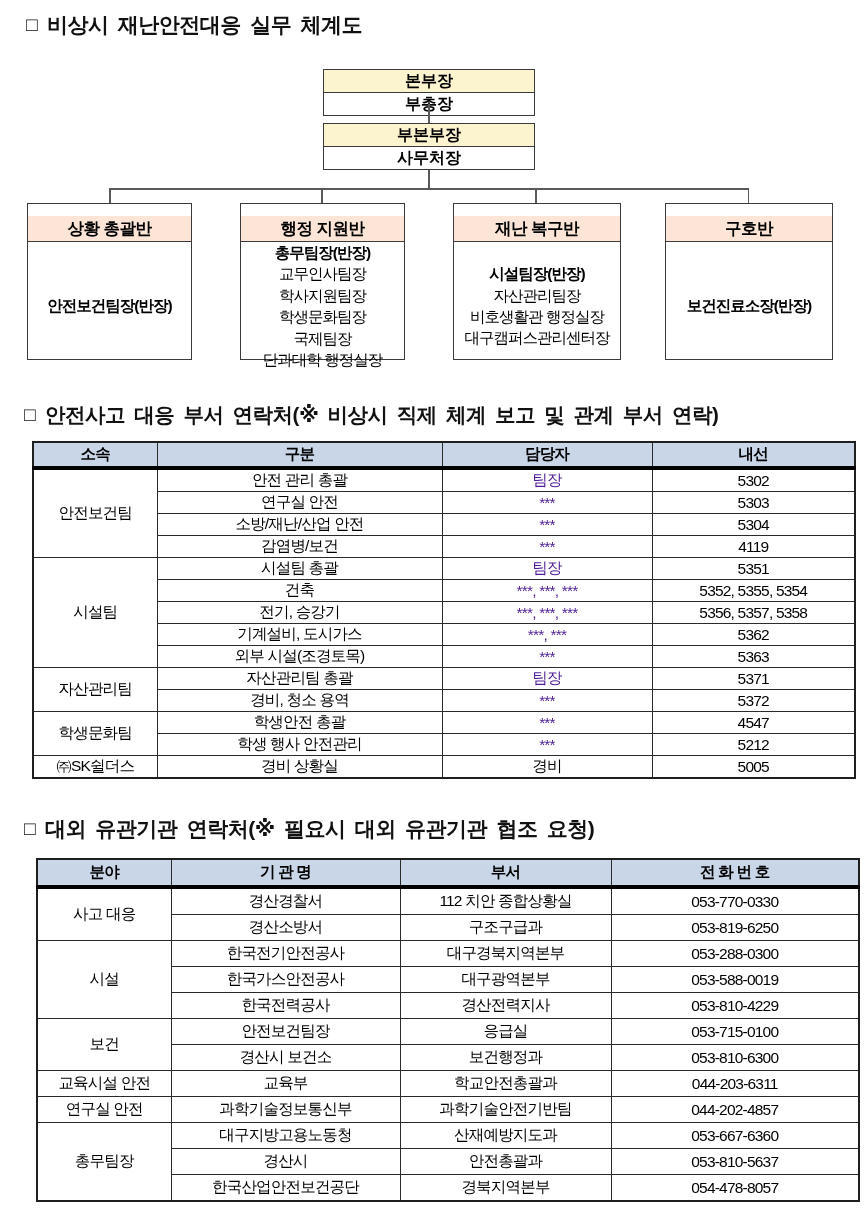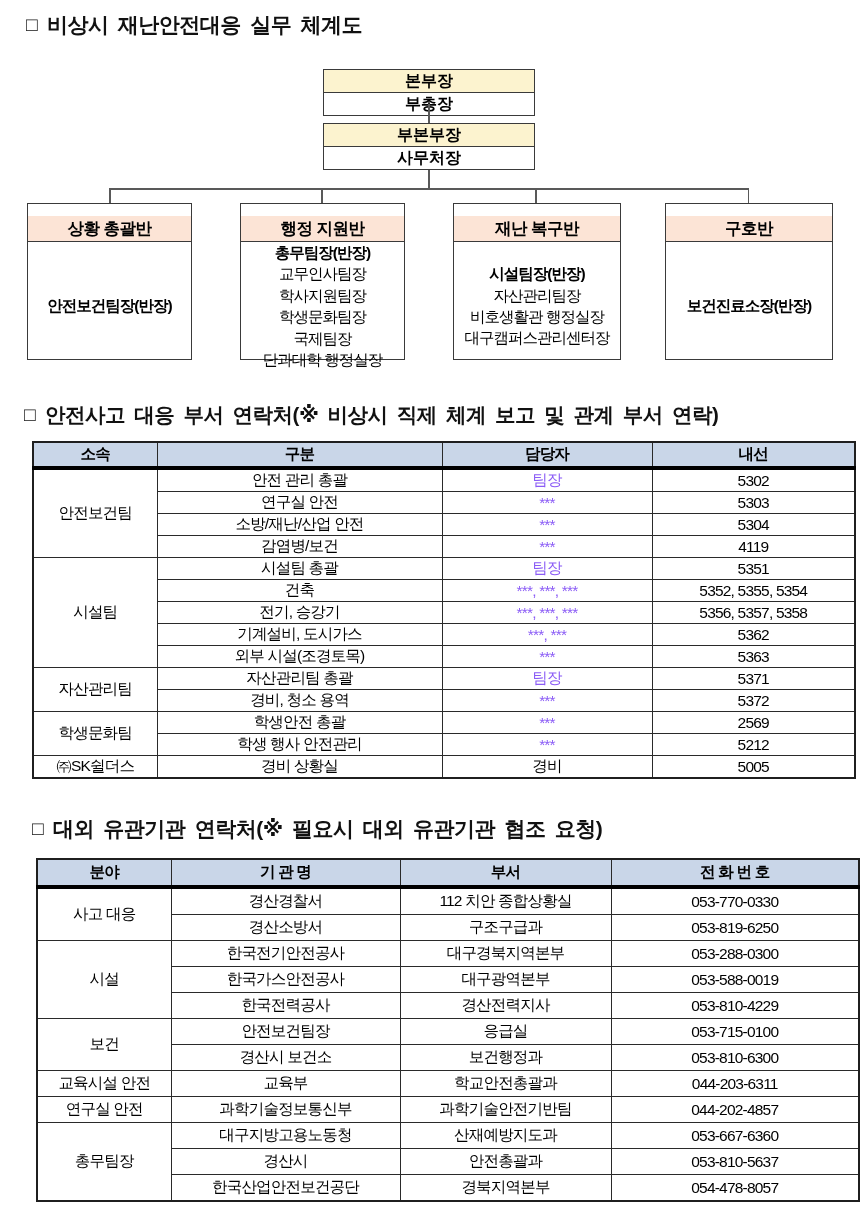--- a/index.html
+++ b/index.html
@@ -27,21 +27,21 @@
   
   table.ctab{position:absolute;border-collapse:collapse;table-layout:fixed;
              border:2px solid #1f1f1f;background:#fff;}
   table.ctab th,table.ctab td{border:1px solid #2a2a2a;text-align:center;vertical-align:middle;
              padding:0;font-size:15.5px;letter-spacing:-0.8px;white-space:nowrap;overflow:hidden;}
   table.ctab th{background:#C9D6E8;font-weight:bold;border-bottom:4px solid #000000;}
   #contacts-table th{height:23px;}
   #contacts-table td{height:21px;}
   #external-table th{height:25px;}
   #external-table td{height:25px;}
-  td.dim{color:#8b5cf6;}
+  td.dim{color:#4c1d95;}
 </style>
 </head>
 <body>
 
 <div class="page">
 
   <div class="sec-title" style="left:26px;top:11px;">
     <span class="bullet">□</span><span>비상시 재난안전대응 실무 체계도</span>
   </div>
 
@@ -173,37 +173,37 @@
         </tr>
         <tr>
           <td>경비, 청소 용역</td>
           <td class="dim">***</td>
           <td>5372</td>
         </tr>
         <tr>
           <td rowspan="2">학생문화팀</td>
           <td>학생안전 총괄</td>
           <td class="dim">***</td>
-          <td>2569</td>
+          <td>4547</td>
         </tr>
         <tr>
           <td>학생 행사 안전관리</td>
           <td class="dim">***</td>
           <td>5212</td>
         </tr>
         <tr>
           <td rowspan="1">㈜SK쉴더스</td>
           <td>경비 상황실</td>
           <td>경비</td>
           <td>5005</td>
         </tr>
       </tbody>
   </table>
 
-  <div class="sec-title" style="left:24px;top:815px;margin-left:8px;">
+  <div class="sec-title" style="left:24px;top:815px;">
     <span class="bullet">□</span><span>대외 유관기관 연락처(※ 필요시 대외 유관기관 협조 요청)</span>
   </div>
 
   <table class="ctab" id="external-table" style="left:36px;top:858px;width:822px;">
     <colgroup>
       <col style="width:134px">
         <col style="width:229px">
         <col style="width:211px">
         <col style="width:248px">
     </colgroup>

